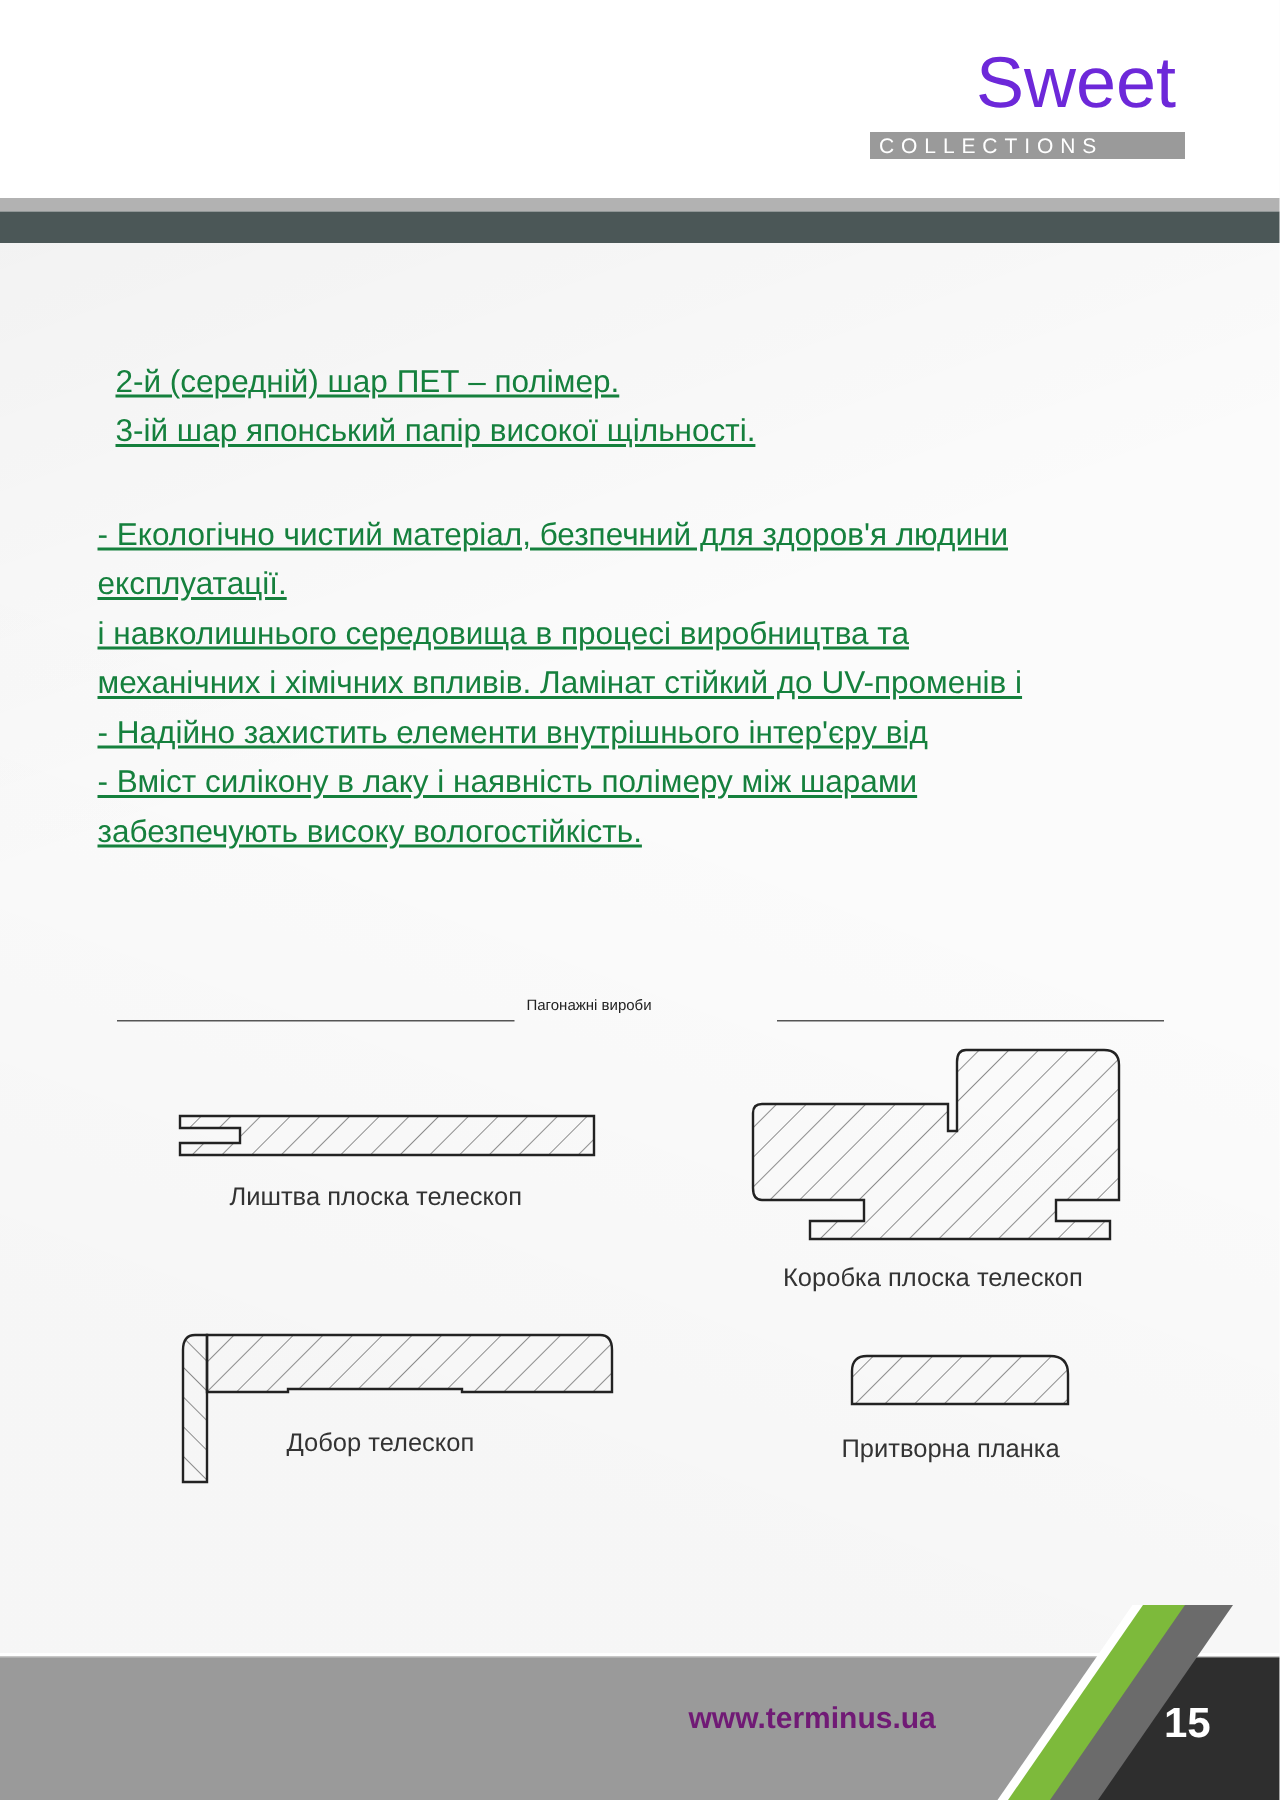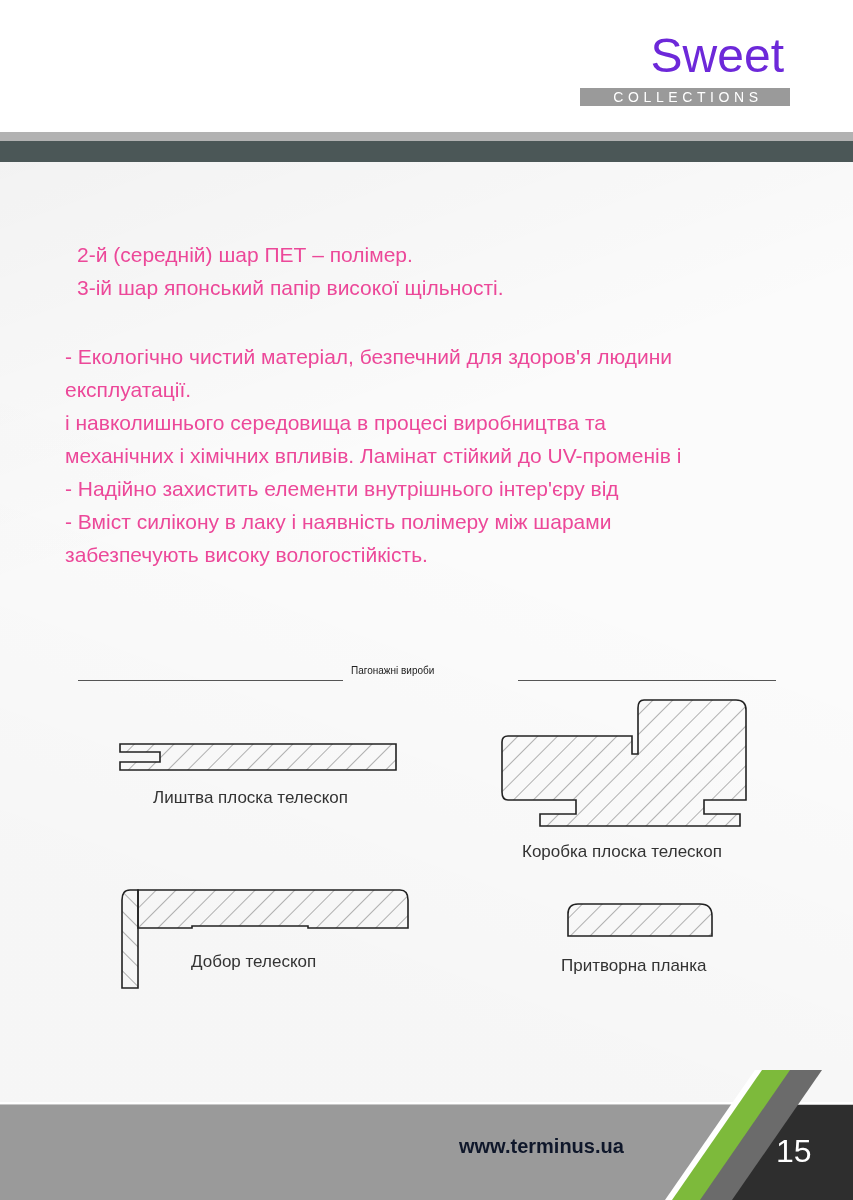--- a/index.html
+++ b/index.html
@@ -19,27 +19,27 @@
   
   .logo { position: absolute; left: 580px; top: 38px; width: 210px; height: 72px; }
   .logo-sweet {
     position: absolute; right: 6px; top: -6px;
     font-size: 48px; color: #6d28d9; letter-spacing: 0px; font-weight: normal;
     line-height: 1;
   }
   .logo-collections {
     position: absolute; left: 0; top: 50px; width: 210px; height: 18px;
     background: #9a9a9a; color: #ffffff; font-size: 14px; letter-spacing: 4.6px;
-    line-height: 18px; text-align: center; box-sizing: border-box; padding-left: 6px;
+    line-height: 18px; text-align: left; box-sizing: border-box; padding-left: 6px;
   }
   
   .band-light { position: absolute; left: 0; top: 132px; width: 853px; height: 9px; background: #b2b2b2; }
   .band-dark { position: absolute; left: 0; top: 141px; width: 853px; height: 21px; background: #4b5757; }
 
-  .text-block { position: absolute; left: 65px; width: 760px; font-size: 21px; line-height: 33px; color: #ec4899; }
+  .text-block { position: absolute; left: 65px; width: 760px; font-size: 21px; line-height: 33px; color: #15803d; text-decoration: underline; }
   .text-block p { margin: 0; }
   .tb1 { top: 238px; }
   .tb2 { top: 340px; }
   .indent { padding-left: 12px; }
 
   
   .section-title { position: absolute; left: 78px; top: 665px; width: 698px; height: 20px; }
   .section-title .line { position: absolute; top: 15px; height: 1px; background: #555; }
   .section-title .line.l { left: 0; width: 265px; }
   .section-title .line.r { right: 0; width: 258px; }
@@ -48,24 +48,24 @@
   }
 
   .diagram { position: absolute; }
   .caption { position: absolute; font-size: 17px; color: #333; white-space: nowrap; }
 
   
   .footer-gray { position: absolute; left: 0; top: 1105px; width: 853px; height: 95px; background: #9a9a9a; }
   .footer-top-line { position: absolute; left: 0; top: 1104px; width: 853px; height: 2px; background: #c8c8c8; }
   .footer-svg { position: absolute; left: 0; top: 1060px; }
   .footer-url {
-    position: absolute; left: 459px; top: 1135px; font-size: 20px; font-weight: bold; color: #0f172a;
+    position: absolute; left: 459px; top: 1135px; font-size: 20px; font-weight: bold; color: #701a75;
   }
   .page-num {
-    position: absolute; left: 776px; top: 1133px; font-size: 32px; font-weight: normal; color: #ffffff;
+    position: absolute; left: 776px; top: 1133px; font-size: 28px; font-weight: bold; color: #ffffff;
   }
 </style>
 </head>
 <body>
 
 <div class="bg-shape"></div>
 
 <div class="logo">
   <div class="logo-sweet">Sweet</div>
   <div class="logo-collections">COLLECTIONS</div>

